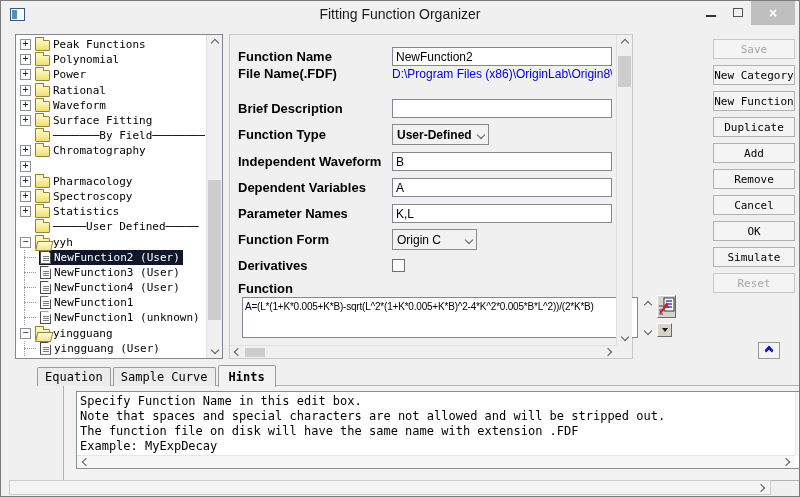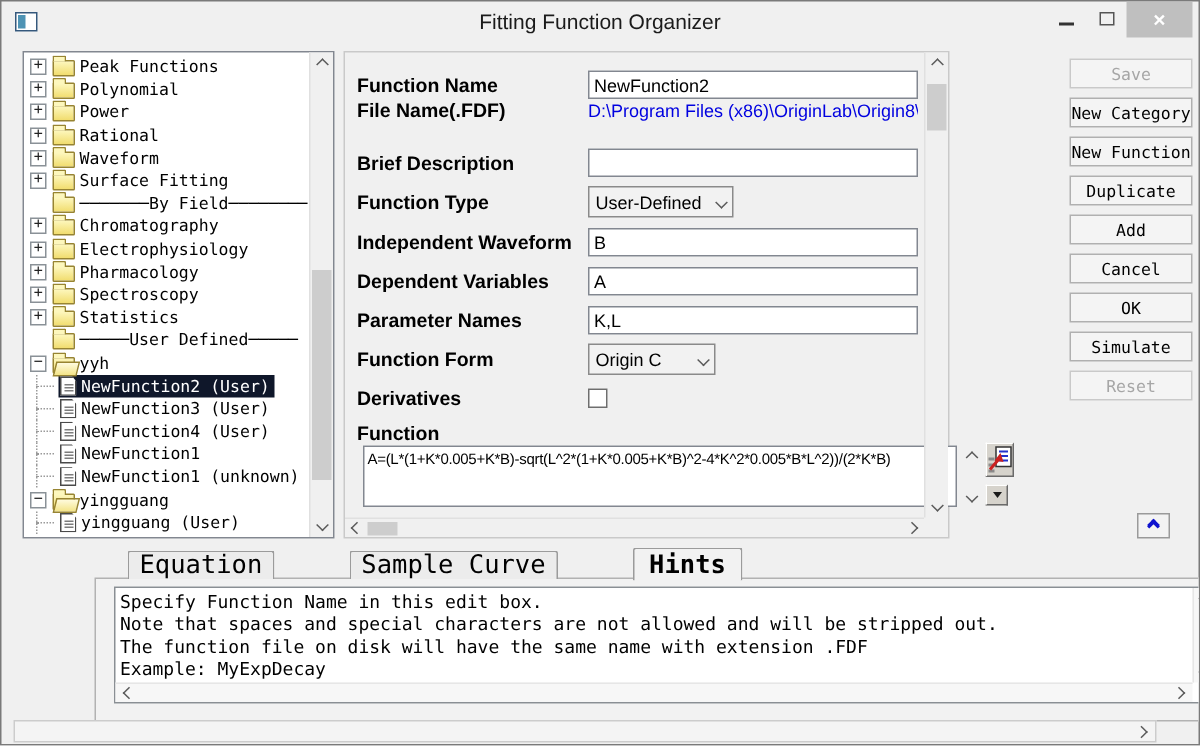--- a/index.html
+++ b/index.html
@@ -57,21 +57,21 @@
   .vthumb-tree { position:absolute; left:1px; top:145px; width:13px; height:140px; background:#cdcdcd; }
   
   .formpanel { position:absolute; left:228px; top:33px; width:404px; height:325px; background:#f0f0f0; border:1px solid #c9c9c9; }
   .frow { position:absolute; left:8px; right:20px; height:21px; display:flex; align-items:center; }
   .flabel { width:154px; flex:none; font-size:13px; font-weight:bold; color:#000; }
   .tin { flex:1; height:19px; border:1px solid #828790; background:#fff; font-family:"Liberation Sans",sans-serif; font-size:12px; padding:0 3px; color:#000; }
   .flink { flex:1; font-size:12px; color:#0000e0; white-space:nowrap; overflow:hidden; }
   .combo { height:21px; background:#f2f2f2; border:1px solid #8a8a8a; display:flex; align-items:center;
            font-size:12px; color:#000; padding:0 4px; gap:6px; }
   .combo .chv { margin-left:auto; }
-  .combo.w97 { width:97px; } .combo.w85 { width:85px; }
+  .combo.w97 { width:97px;font-weight:bold; } .combo.w85 { width:85px; }
   .cb { width:13px; height:13px; background:#fff; border:1px solid #6e6e6e; }
   .funcbox { position:absolute; left:12px; top:262px; width:396px; height:41px; background:#fff; border:1px solid #828790; overflow:hidden; }
   .functext { display:block; padding:3px 2px; font-size:10px; color:#000; white-space:nowrap; letter-spacing:-0.2px; }
   .fscroll { position:absolute; left:411px; top:264px; width:13px; height:38px; display:flex; flex-direction:column; align-items:center; justify-content:space-between; padding:3px 0; }
   .cbbtn { position:absolute; left:427px; top:260px; width:19px; height:23px; background:#d6d3cc;
            border:1px solid; border-color:#fff #6a6a6a #6a6a6a #fff; display:flex; align-items:center; justify-content:center; }
   .cbdrop { position:absolute; left:427px; top:288px; width:15px; height:14px; background:#d6d3cc;
            border:1px solid; border-color:#fff #6a6a6a #6a6a6a #fff; display:flex; align-items:center; justify-content:center; }
   .tri-down { width:0; height:0; border-left:3px solid transparent; border-right:3px solid transparent; border-top:4px solid #1a1a1a; }
   .vsb-form { position:absolute; right:0; top:0; bottom:13px; width:16px; background:#f0f0f0; border-left:1px solid #e0e0e0;
@@ -86,22 +86,22 @@
           font-family:"DejaVu Sans Mono", monospace; font-size:11px; color:#000;
           display:flex; align-items:center; justify-content:center; white-space:nowrap; overflow:hidden; cursor:default; }
   .sbtn.off { color:#a6a6a6; border-color:#c9c9c9; }
   .collapsebtn { position:absolute; left:757px; top:341px; width:22px; height:17px; background:#f3f3f3; border:1px solid #9a9a9a;
           display:flex; flex-direction:column; align-items:center; justify-content:center; }
   .collapsebtn .chv { border-color:#0f13cf; width:6px; height:6px; border-width:2px; }
   .collapsebtn .chv + .chv { margin-top:-5px; }
   
   .tabsrow { position:absolute; left:36px; top:363px; height:22px; display:flex; align-items:flex-end; z-index:2; }
   .tab { height:19px; padding:0 7px; margin-right:2px; background:#ececec; border:1px solid #9b9b9b; border-bottom:none;
-         border-radius:2px 2px 0 0; font-family:"DejaVu Sans Mono",monospace; font-size:17px;
-         display:flex; align-items:center; color:#000;margin-left:48px; }
+         border-radius:2px 2px 0 0; font-family:"DejaVu Sans Mono",monospace; font-size:12px;
+         display:flex; align-items:center; color:#000; }
   .tab.active { height:22px; background:#f2f2f2; font-weight:bold; margin-bottom:-1px; padding:0 10px; }
   .bottomframe { position:absolute; left:14px; top:384px; width:772px; height:96px; background:#f2f2f2; border:1px solid #b2b2b2;margin-left:48px; }
   .hintsbox { position:absolute; left:12px; top:5px; width:734px; height:78px; background:#fff; border:1px solid #8a8f94; }
   .hintlines { position:absolute; left:3px; top:2px; right:16px; bottom:15px; overflow:hidden;
                font-family:"DejaVu Sans Mono",monospace; font-size:12px; line-height:15px; color:#000; white-space:nowrap; }
   .vsb-hints { position:absolute; right:0; top:0; bottom:13px; width:14px; background:#f7f7f7; border-left:1px solid #e6e6e6;
                display:flex; flex-direction:column; align-items:center; justify-content:space-between; padding:4px 0; }
   .hsb-hints { position:absolute; left:0; right:14px; bottom:0; height:13px; background:#f7f7f7; border-top:1px solid #e6e6e6;
                display:flex; align-items:center; justify-content:space-between; padding:0 6px; }
   .bottomstrip { position:absolute; left:8px; top:479px; width:762px; height:15px; background:#f4f4f4; border:1px solid #cccccc;
@@ -181,24 +181,20 @@
         </div>
         <div class="trow">
           <span class="ebox">+</span>
           <span class="item">
             <span class="ficon"></span>
             <span class="tlbl">Chromatography</span>
           </span>
         </div>
         <div class="trow">
           <span class="ebox">+</span>
-          <span class="item">
-            <span class="ficon"></span>
-            <span class="tlbl">Electrophysiology</span>
-          </span>
         </div>
         <div class="trow">
           <span class="ebox">+</span>
           <span class="item">
             <span class="ficon"></span>
             <span class="tlbl">Pharmacology</span>
           </span>
         </div>
         <div class="trow">
           <span class="ebox">+</span>
@@ -377,20 +373,21 @@
       <span class="chv right"></span>
     </div>
   </div>
 
   <div class="btncol" id="btncol">
       <div class="sbtn off">Save</div>
       <div class="sbtn">New Category</div>
       <div class="sbtn">New Function</div>
       <div class="sbtn">Duplicate</div>
       <div class="sbtn">Add</div>
+      <div class="sbtn">Remove</div>
       <div class="sbtn">Cancel</div>
       <div class="sbtn">OK</div>
       <div class="sbtn">Simulate</div>
       <div class="sbtn off">Reset</div>
     </div>
   <div class="collapsebtn">
     <span class="chv up"></span>
     <span class="chv up"></span>
   </div>
 

